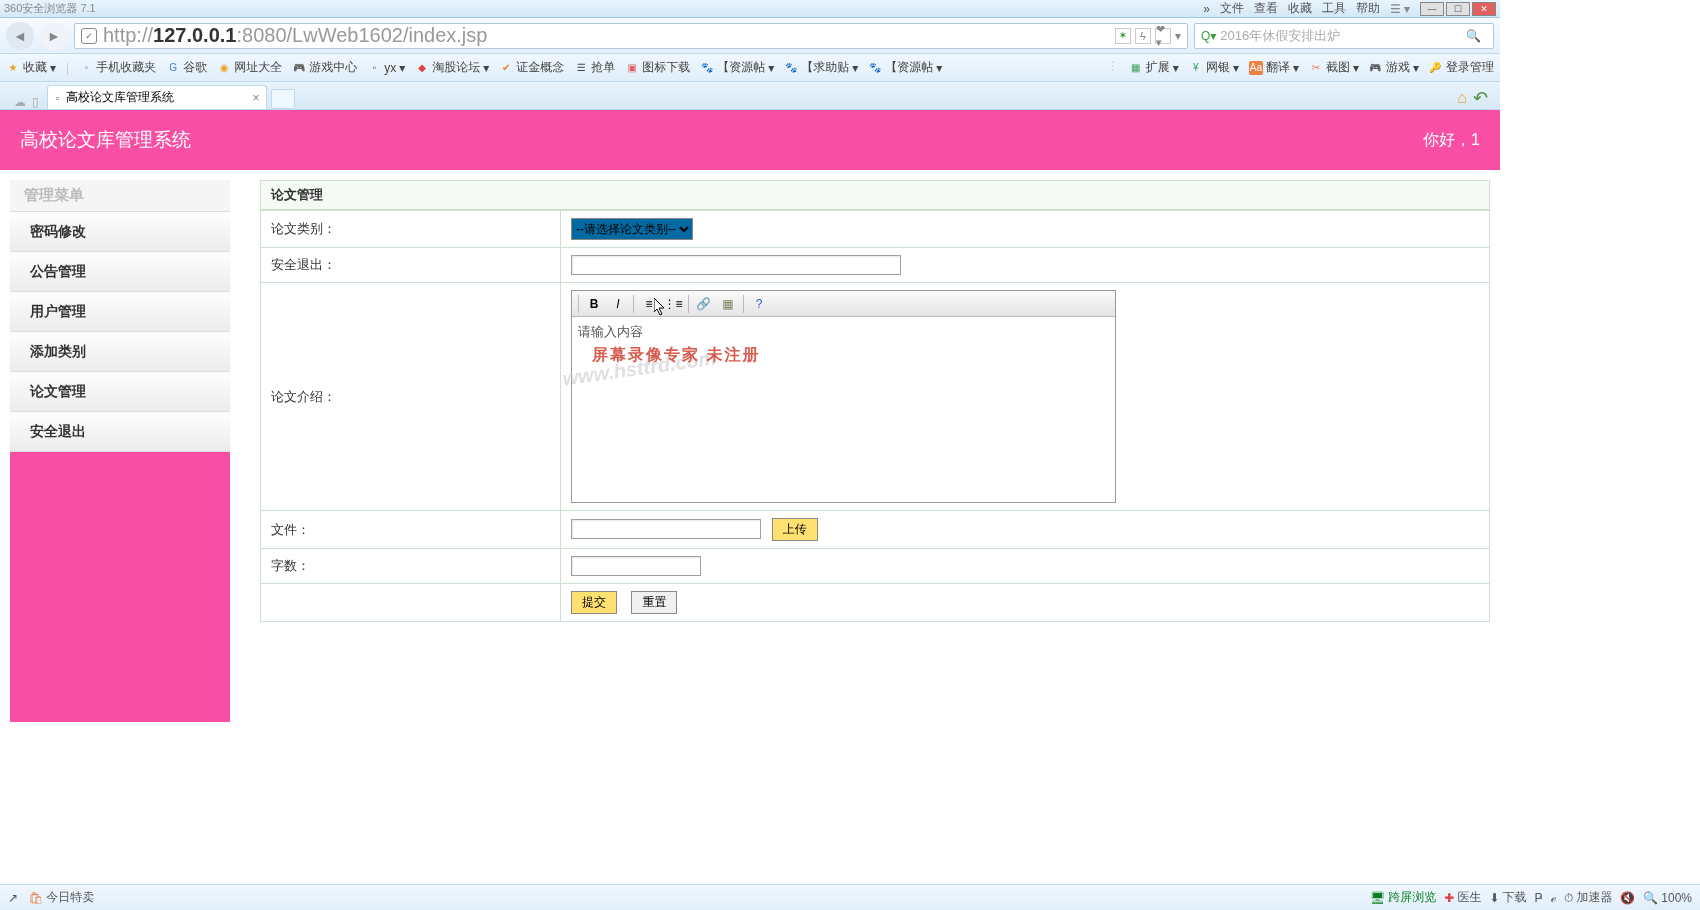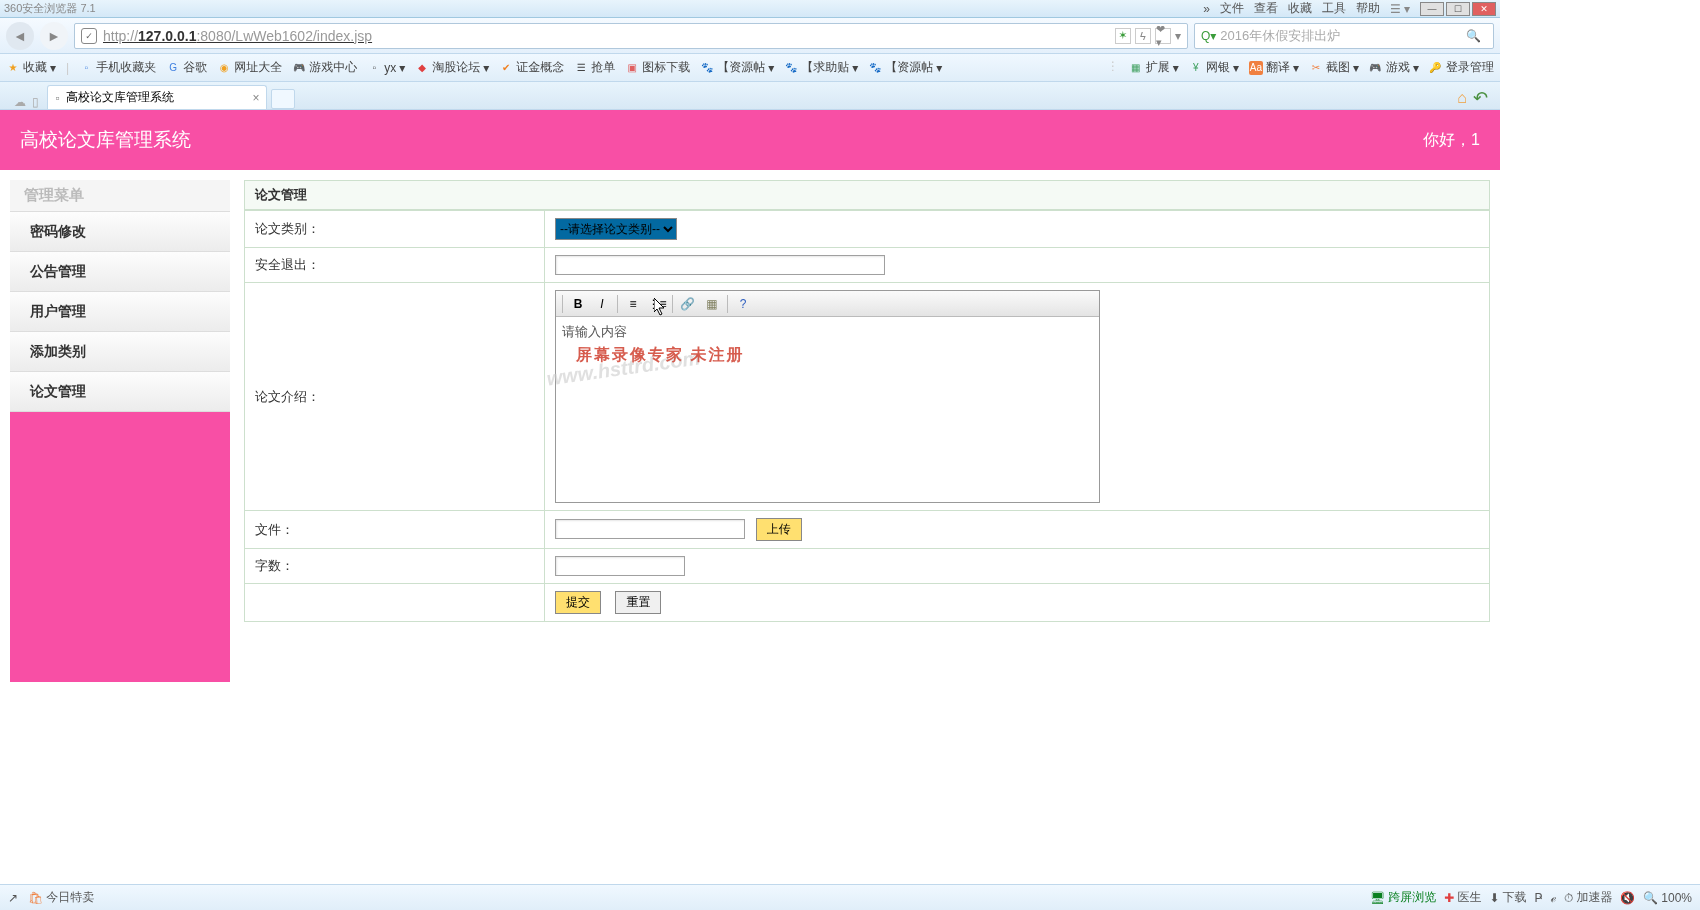--- a/index.html
+++ b/index.html
@@ -16,21 +16,21 @@
 .win-max { background: #e0e0e0; }
 .win-close { background: #e06060; color: #fff; }
 
 
 .nav-toolbar { height: 36px; background: linear-gradient(to bottom, #f5faff, #e4f0fb); display: flex; align-items: center; padding: 0 6px; border-bottom: 1px solid #c0d8ec; gap: 6px; }
 .nav-btn { width: 28px; height: 28px; border-radius: 50%; display: flex; align-items: center; justify-content: center; color: #888; font-size: 14px; }
 .nav-back { background: #e0e8f0; }
 .nav-fwd { background: #f0f4f8; }
 .url-bar { flex: 1; height: 26px; border: 1px solid #b0c8dc; background: #fff; display: flex; align-items: center; padding: 0 6px; border-radius: 2px; }
 .shield-icon { width: 16px; height: 16px; border: 1px solid #888; border-radius: 3px; display: flex; align-items: center; justify-content: center; font-size: 9px; margin-right: 6px; color: #666; }
-.url-text { flex: 1; color: #333; font-size: 14px; text-decoration: underline; }
+.url-text { flex: 1; color: #333; font-size: 20px; }
 .url-dim { color: #999; }
 .url-bold { color: #333; font-weight: bold; }
 .url-icons { display: flex; gap: 4px; align-items: center; color: #888; }
 .url-small-icon { width: 16px; height: 16px; display: flex; align-items: center; justify-content: center; font-size: 11px; border: 1px solid #ccc; }
 .search-box { width: 300px; height: 26px; border: 1px solid #b0c8dc; background: #fff; display: flex; align-items: center; padding: 0 6px; border-radius: 2px; }
 .search-text { flex: 1; color: #aaa; font-size: 13px; }
 .search-btn { width: 26px; height: 20px; display: flex; align-items: center; justify-content: center; color: #666; }
 
 
 .bookmark-bar { height: 28px; background: linear-gradient(to bottom, #f0f8ff, #e0eef9); display: flex; align-items: center; padding: 0 6px; border-bottom: 1px solid #c0d8ec; gap: 10px; overflow: hidden; white-space: nowrap; }
@@ -48,21 +48,21 @@
 .tab-new { width: 24px; height: 20px; border: 1px solid #c0d8ec; background: #f0f8ff; margin-left: 4px; border-radius: 2px; }
 .tab-right { margin-left: auto; display: flex; gap: 6px; padding: 0 6px; align-items: center; }
 .home-icon { color: #f0a040; font-size: 16px; }
 .arrow-icon { color: #4a9040; font-size: 18px; }
 
 
 .page-header { height: 60px; background: #f84fa5; display: flex; align-items: center; justify-content: space-between; padding: 0 20px; color: #fff; }
 .page-title { font-size: 19px; font-weight: normal; }
 .greeting { font-size: 16px; }
 
-.page-body { display: flex; background: #fff; height: 590px; padding: 10px; gap: 0; }
+.page-body { display: flex; background: #fff; height: 590px; padding: 10px; gap: 16px; }
 
 .sidebar { width: 220px; background: #fff; }
 .sidebar-title { height: 32px; padding: 0 14px; display: flex; align-items: center; font-size: 15px; color: #bbb; font-weight: bold; background: #f5f5f5; border-bottom: 1px solid #ddd; }
 .sidebar-item { height: 40px; display: flex; align-items: center; padding: 0 20px; font-size: 14px; color: #333; font-weight: bold; border-bottom: 1px solid #ddd; background: linear-gradient(to bottom, #fdfdfd, #ececec); cursor: pointer; }
 .sidebar-filler { background: #f84fa5; height: 270px; }
 
 .main-area { flex: 1; padding: 0 0 0 14px; }
 .panel-title { height: 30px; display: flex; align-items: center; padding: 0 10px; font-size: 13px; font-weight: bold; color: #333; background: #f5faf5; border: 1px solid #cde0cd; }
 .form-table { width: 100%; border-collapse: collapse; }
 .form-table td { border: 1px solid #cde0cd; padding: 7px 10px; vertical-align: middle; font-size: 13px; }
@@ -208,20 +208,21 @@
 </div>
 
 <div class="page-body">
   <div class="sidebar">
     <div class="sidebar-title">管理菜单</div>
     <div class="sidebar-item">密码修改</div>
     <div class="sidebar-item">公告管理</div>
     <div class="sidebar-item">用户管理</div>
     <div class="sidebar-item">添加类别</div>
     <div class="sidebar-item">论文管理</div>
+    <div class="sidebar-item">安全退出</div>
     <div class="sidebar-filler"></div>
   </div>
 
   <div class="main-area">
     <div class="panel-title">论文管理</div>
     <table class="form-table">
       <tbody>
           <tr>
         <td class="form-label">论文类别：</td>
         <td class="form-value">

